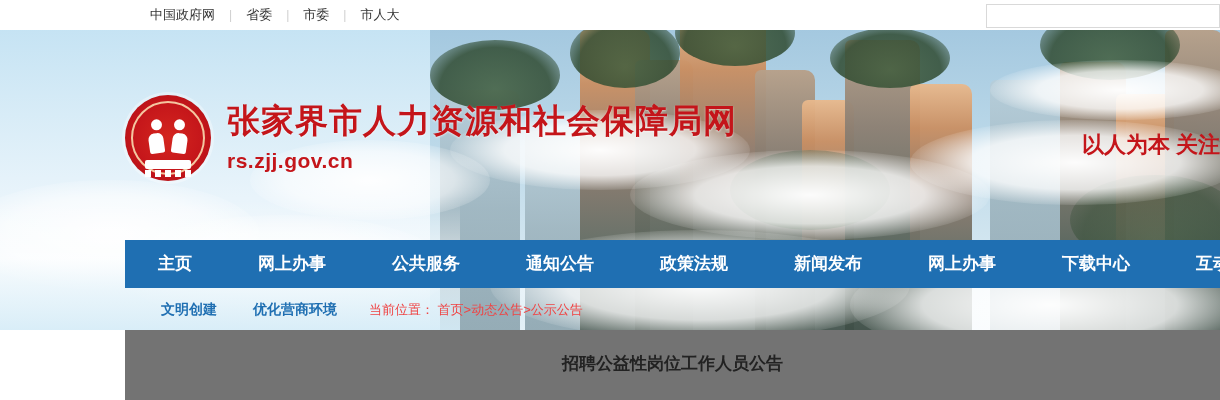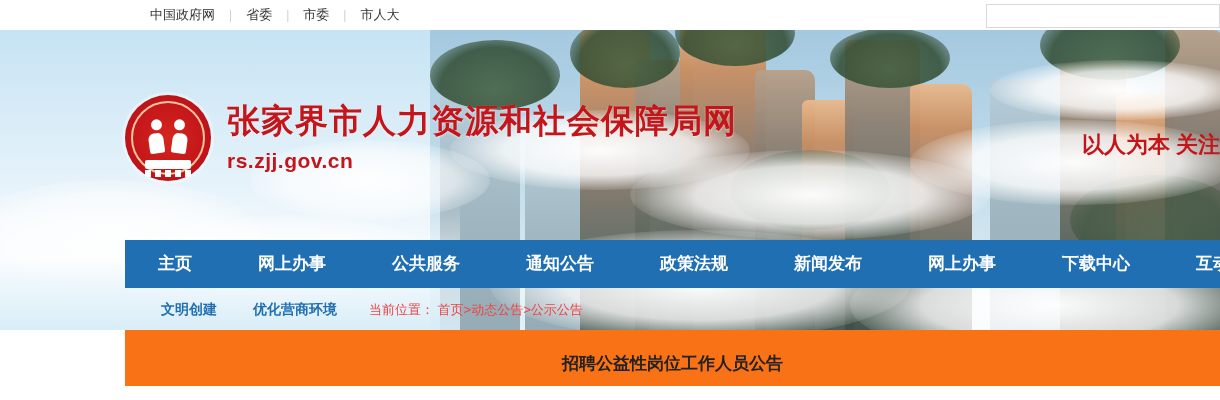--- a/index.html
+++ b/index.html
@@ -69,21 +69,21 @@
   .nav a{flex:0 0 auto;color:#ffffff;font-size:17px;font-weight:bold;text-decoration:none;
         padding:0 33px;line-height:48px;white-space:nowrap;}
 
   
   .subnav{position:absolute;left:125px;top:288px;width:1095px;height:44px;z-index:15;display:flex;align-items:center;}
   .subnav .item{font-size:14px;font-weight:bold;color:#1f6fb2;padding:0 18px;white-space:nowrap;}
   .subnav .item.first{padding-left:36px;}
   .breadcrumb{font-size:13px;color:#ef4444;margin-left:14px;white-space:nowrap;}
 
   
-  .content{position:absolute;left:125px;top:330px;width:1095px;height:56px;background:#f97316;z-index:16;}
+  .content{position:absolute;left:125px;top:330px;width:1095px;height:70px;background:#737373;z-index:16;}
   .art-title{position:absolute;left:0;top:0;width:1095px;text-align:center;margin-top:22px;
         font-size:17px;font-weight:bold;color:#222;}
   .side-left{position:absolute;left:0;top:330px;width:125px;height:70px;background:#ffffff;z-index:16;}
   .white-strip{position:absolute;left:0;top:330px;width:1220px;height:70px;background:#fff;z-index:14;}
 </style>
 </head>
 <body>
 
 <div id="page">
 

